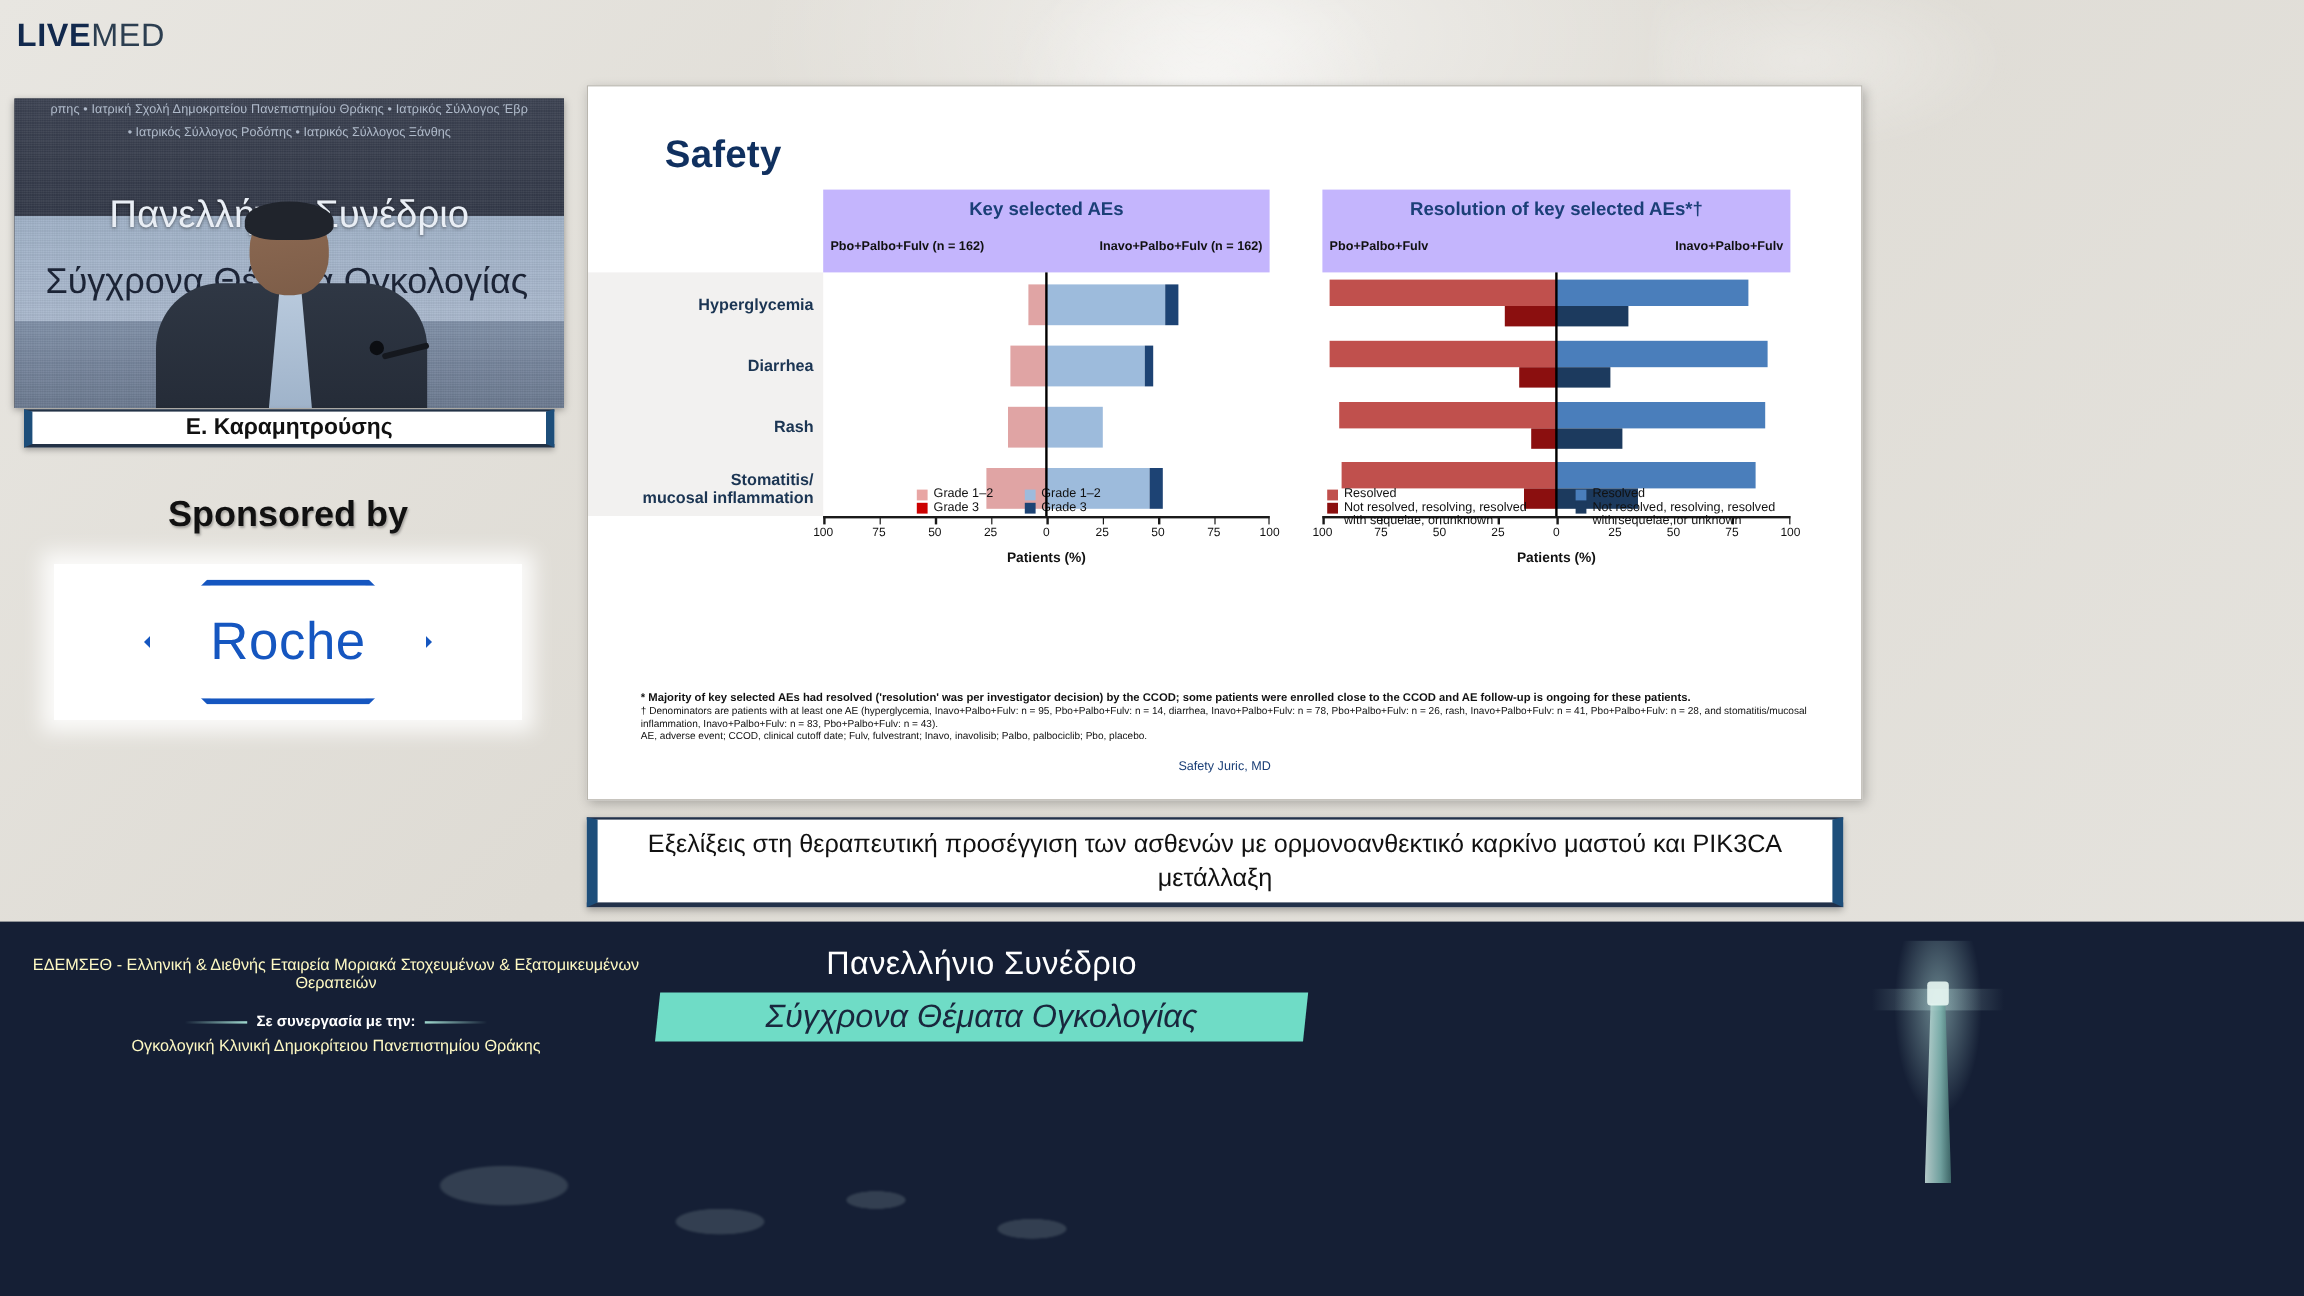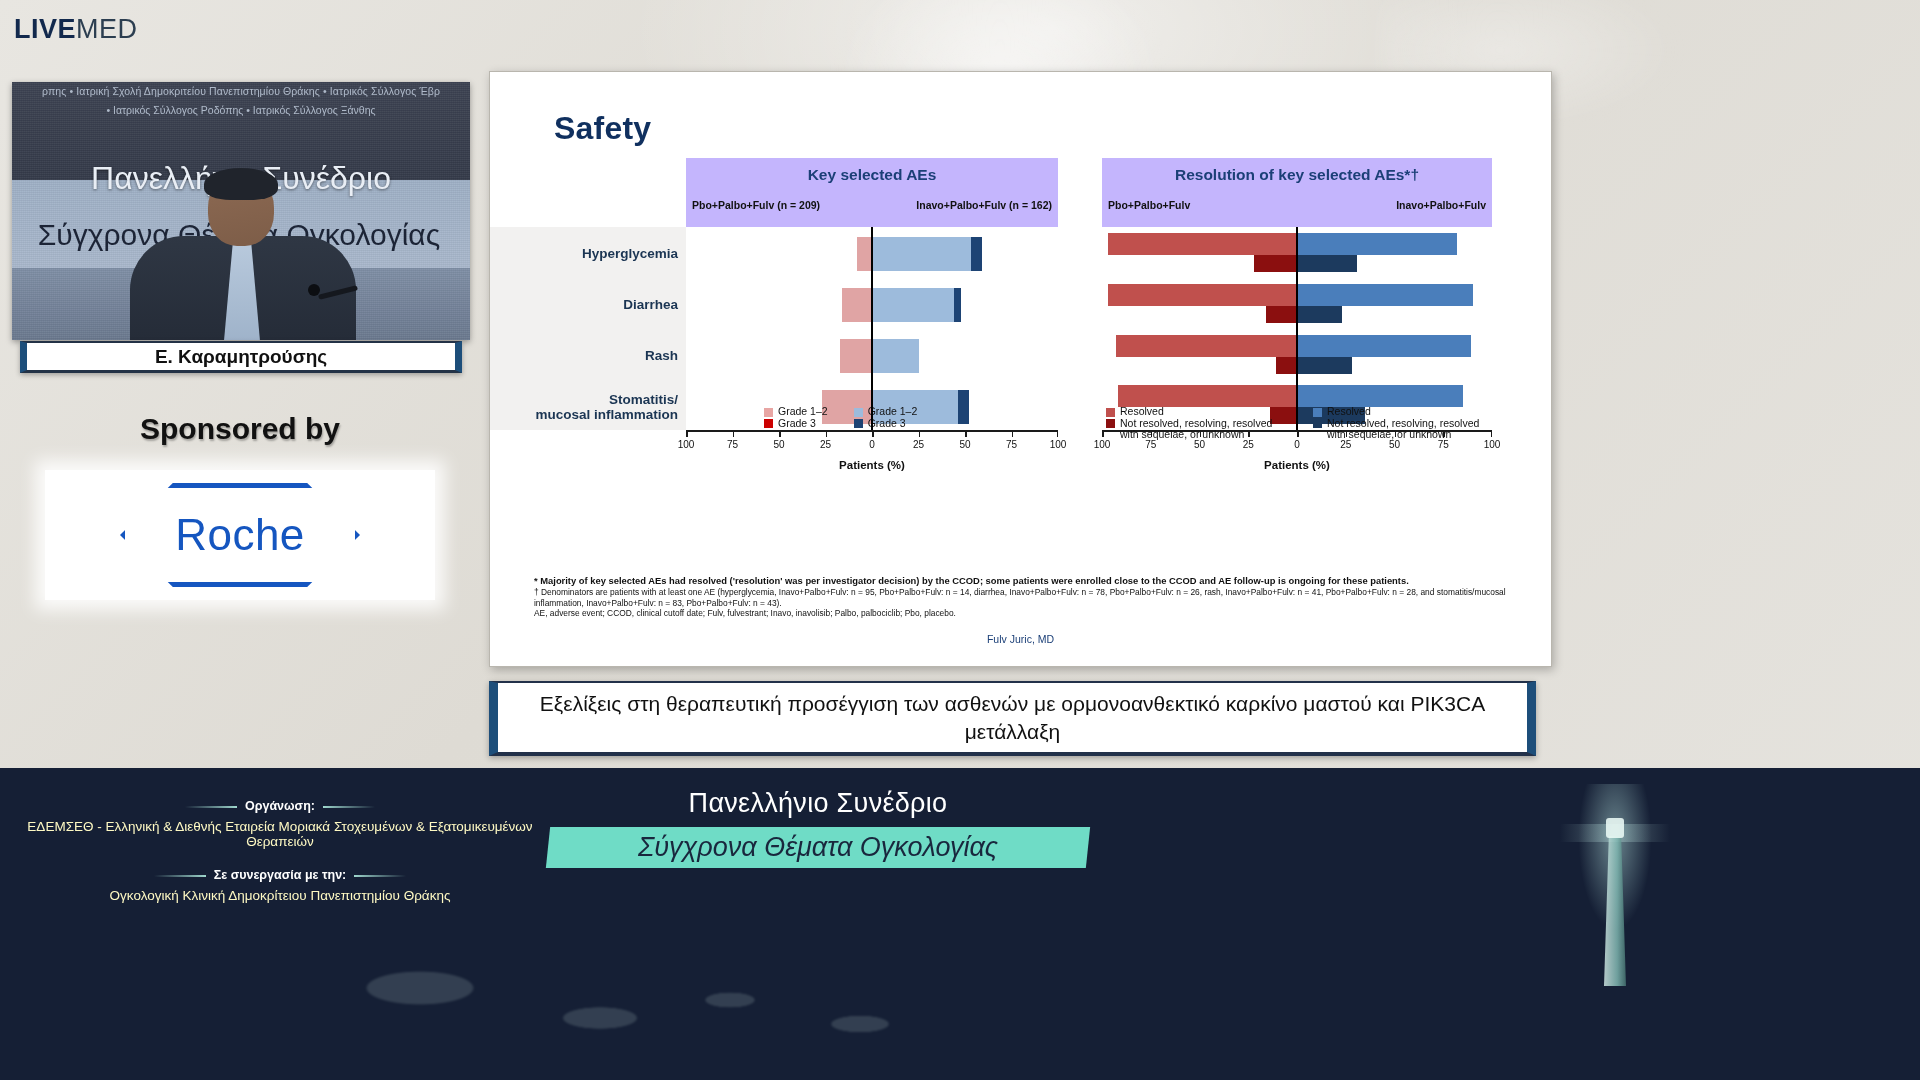--- a/index.html
+++ b/index.html
@@ -365,21 +365,21 @@
       <div class="rowlabel" style="top: 166px;">
         <div>Stomatitis/</div>
         <div>mucosal inflammation</div>
       </div>
     </div>
 
   <div class="panel left">
     <div class="panel-hdr">
       <div class="ptitle">Key selected AEs</div>
       <div class="arms">
-        <span>Pbo+Palbo+Fulv (n = 209)</span>
+        <span>Pbo+Palbo+Fulv (n = 162)</span>
         <span>Inavo+Palbo+Fulv (n = 162)</span>
       </div>
     </div>
     <div class="plot" id="plot0">
         <div class="zeroline" style="left: 185px;"></div>
         <div class="bar" style="left: 171.12px; top: 10.375px; width: 14.88px; height: 34px; background: rgb(224, 164, 164);"></div>
         <div class="bar" style="left: 186px; top: 10.375px; width: 98.58px; height: 34px; background: rgb(157, 187, 220);"></div>
         <div class="bar" style="left: 284.58px; top: 10.375px; width: 11.16px; height: 34px; background: rgb(29, 67, 116);"></div>
         <div class="bar" style="left: 156.24px; top: 61.125px; width: 29.76px; height: 34px; background: rgb(224, 164, 164);"></div>
         <div class="bar" style="left: 186px; top: 61.125px; width: 81.84px; height: 34px; background: rgb(157, 187, 220);"></div>
@@ -507,31 +507,30 @@
           </div>
         </div>
       </div>
   </div>
 
   <div class="footnotes">
     <div class="fn fn1">* Majority of key selected AEs had resolved ('resolution' was per investigator decision) by the CCOD; some patients were enrolled close to the CCOD and AE follow-up is ongoing for these patients.</div>
     <div class="fn fn2">† Denominators are patients with at least one AE (hyperglycemia, Inavo+Palbo+Fulv: n = 95, Pbo+Palbo+Fulv: n = 14, diarrhea, Inavo+Palbo+Fulv: n = 78, Pbo+Palbo+Fulv: n = 26, rash, Inavo+Palbo+Fulv: n = 41, Pbo+Palbo+Fulv: n = 28, and stomatitis/mucosal inflammation, Inavo+Palbo+Fulv: n = 83, Pbo+Palbo+Fulv: n = 43).</div>
     <div class="fn fn3">AE, adverse event; CCOD, clinical cutoff date; Fulv, fulvestrant; Inavo, inavolisib; Palbo, palbociclib; Pbo, placebo.</div>
   </div>
-  <div id="presenter">Fulv Juric, MD</div>
+  <div id="presenter">Safety Juric, MD</div>
 </div>
 
 <div id="lower-banner">
   <p>Εξελίξεις στη θεραπευτική προσέγγιση των ασθενών με ορμονοανθεκτικό καρκίνο μαστού και PIK3CA μετάλλαξη</p>
 </div>
 
 <div id="footer">
   <div id="footer-map"></div>
   <div id="footer-org">
-    <div><span class="lbl">Οργάνωση:</span></div>
     <div class="val">ΕΔΕΜΣΕΘ - Ελληνική &amp; Διεθνής Εταιρεία Μοριακά Στοχευμένων &amp; Εξατομικευμένων Θεραπειών</div>
     <div><span class="lbl">Σε συνεργασία με την:</span></div>
     <div class="val">Ογκολογική Κλινική Δημοκρίτειου Πανεπιστημίου Θράκης</div>
   </div>
   <div id="footer-center">
     <div class="l1">Πανελλήνιο Συνέδριο</div>
     <div class="ribbon">
       <span>Σύγχρονα Θέματα Ογκολογίας</span>
     </div>
   </div>

